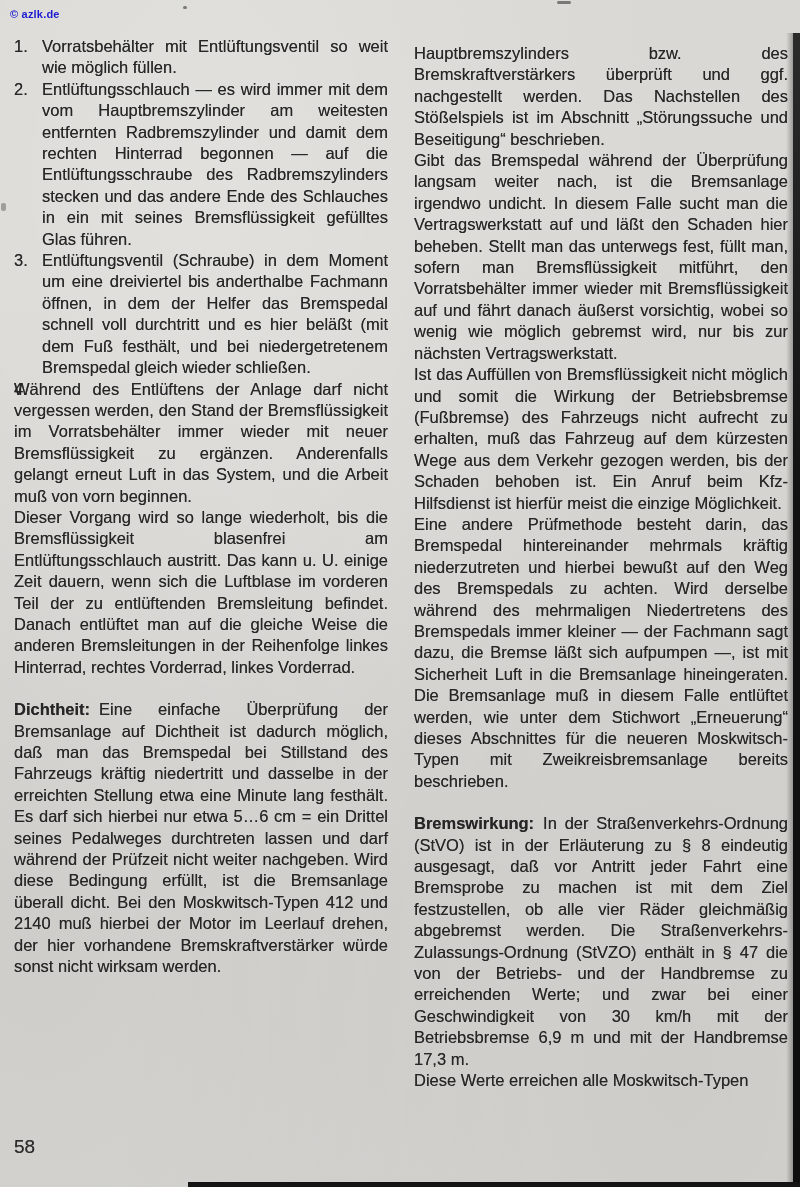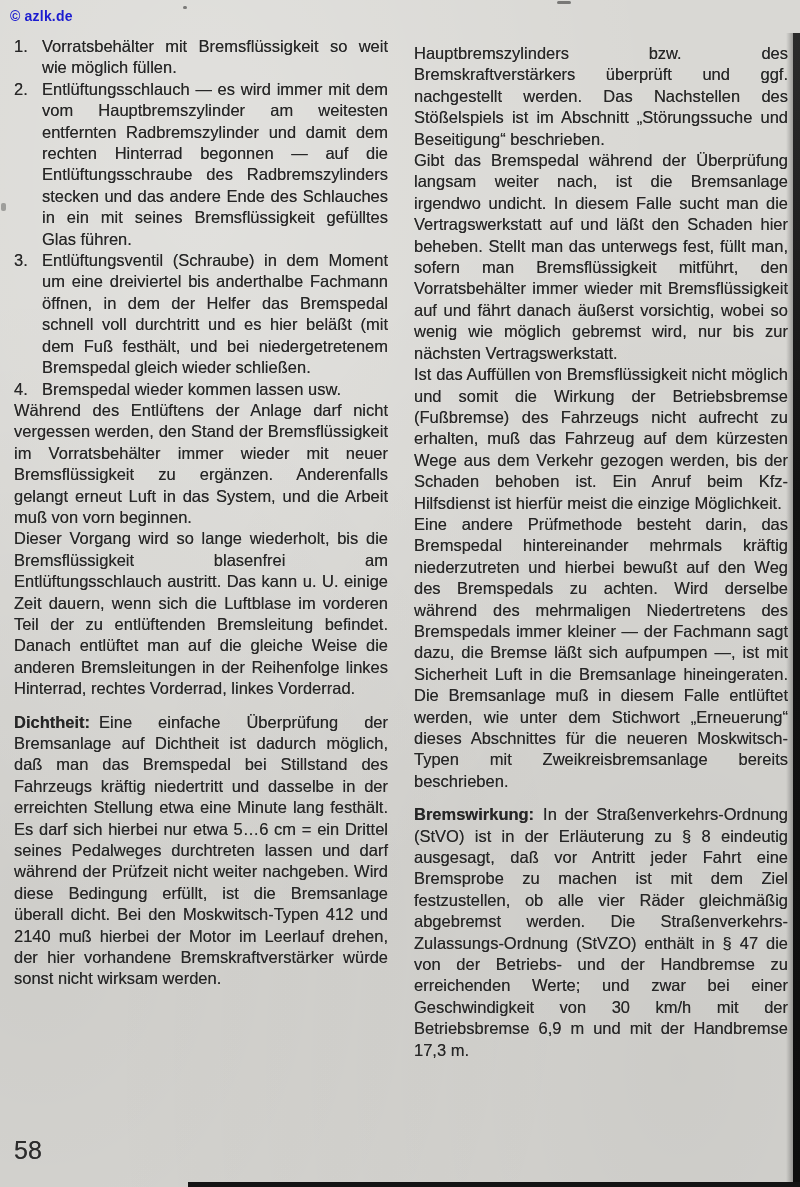--- a/index.html
+++ b/index.html
@@ -7,38 +7,38 @@
     position:relative; width:800px; height:1187px; overflow:hidden;
     background:
       radial-gradient(ellipse at 25% 15%, rgba(255,255,255,0.22), transparent 55%),
       radial-gradient(ellipse at 85% 90%, rgba(0,0,0,0.06), transparent 60%),
       radial-gradient(ellipse at 5% 80%, rgba(0,0,0,0.05), transparent 50%),
       #d9d8d4;
     font-family:"Liberation Sans", sans-serif;
   }
   .watermark {
     position:absolute; top:8px; left:10px;
-    font-size:14px; font-weight:600; letter-spacing:0.2px;
+    font-size:11px; font-weight:600; letter-spacing:0.2px;
   }
   .col {
     position:absolute; width:374px;
     font-size:16.5px; line-height:21.4px; text-align:justify;
     color:#262626; text-shadow:0 0 0.5px rgba(20,20,20,0.6);
     hyphens:auto; overflow-wrap:break-word;
   }
   .col-left  { left:14px;  top:36px; }
   .col-right { left:414px; top:43px; }
   .li { position:relative; padding-left:28px; margin:0; }
   .li .num { position:absolute; left:0; top:0; }
   p { margin:0; }
-  p.spaced { margin-top:12px; }
+  p.spaced { margin-top:21px; }
   b.lead { font-weight:700; margin-right:9px; }
   .page-number {
     position:absolute; left:14px; top:1136px;
-    font-size:25px; color:#2c2c2c; text-shadow:0 0 0.5px rgba(20,20,20,0.6);
+    font-size:19px; color:#2c2c2c; text-shadow:0 0 0.5px rgba(20,20,20,0.6);
   }
   .scan-edge-right {
     position:absolute; right:0; top:33px; bottom:0; width:7px;
     background:linear-gradient(to bottom, #2b2b2b, #121212 40%, #0e0e0e);
   }
   .scan-edge-right-shadow {
     position:absolute; right:7px; top:33px; bottom:0; width:7px;
     background:linear-gradient(to right, rgba(0,0,0,0), rgba(0,0,0,0.28));
   }
   .scan-edge-bottom {
@@ -53,33 +53,32 @@
 </head>
 <body>
 
 <div class="page">
 
   <div class="watermark" style="color: rgb(27, 27, 208);">© azlk.de</div>
 
   <div class="col col-left">
     <div class="li">
       <span class="num">1.</span>
-      <span>Vorratsbehälter mit Bremsflüssigkeit so weit wie möglich füllen.</span>
+      <span>Vorratsbehälter mit Entlüftungsventil so weit wie möglich füllen.</span>
     </div>
     <div class="li">
       <span class="num">2.</span>
       <span>Entlüftungsschlauch — es wird immer mit dem vom Hauptbremszylinder am weitesten entfernten Radbremszylinder und damit dem rechten Hinterrad begonnen — auf die Entlüftungsschraube des Radbremszylinders stecken und das andere Ende des Schlauches in ein mit seines Bremsflüssigkeit gefülltes Glas führen.</span>
     </div>
     <div class="li">
       <span class="num">3.</span>
       <span>Entlüftungsventil (Schraube) in dem Moment um eine dreiviertel bis anderthalbe Fachmann öffnen, in dem der Helfer das Bremspedal schnell voll durchtritt und es hier beläßt (mit dem Fuß festhält, und bei niedergetretenem Bremspedal gleich wieder schließen.</span>
     </div>
     <div class="li">
       <span class="num">4.</span>
-      <span>Bremspedal wieder kommen lassen usw.</span>
     </div>
 
     <p>
       <span>Während des Entlüftens der Anlage darf nicht vergessen werden, den Stand der Bremsflüssigkeit im Vorratsbehälter immer wieder mit neuer Bremsflüssigkeit zu ergänzen. Anderenfalls gelangt erneut Luft in das System, und die Arbeit muß von vorn beginnen.</span>
     </p>
     <p>
       <span>Dieser Vorgang wird so lange wiederholt, bis die Bremsflüssigkeit blasenfrei am Entlüftungsschlauch austritt. Das kann u. U. einige Zeit dauern, wenn sich die Luftblase im vorderen Teil der zu entlüftenden Bremsleitung befindet. Danach entlüftet man auf die gleiche Weise die anderen Bremsleitungen in der Reihenfolge linkes Hinterrad, rechtes Vorderrad, linkes Vorderrad.</span>
     </p>
     <p class="spaced">
       <b class="lead">Dichtheit:</b><span>Eine einfache Überprüfung der Bremsanlage auf Dichtheit ist dadurch möglich, daß man das Bremspedal bei Stillstand des Fahrzeugs kräftig niedertritt und dasselbe in der erreichten Stellung etwa eine Minute lang festhält. Es darf sich hierbei nur etwa 5…6 cm = ein Drittel seines Pedalweges durchtreten lassen und darf während der Prüfzeit nicht weiter nachgeben. Wird diese Bedingung erfüllt, ist die Bremsanlage überall dicht. Bei den Moskwitsch-Typen 412 und 2140 muß hierbei der Motor im Leerlauf drehen, der hier vorhandene Bremskraftverstärker würde sonst nicht wirksam werden.</span>
@@ -95,20 +94,23 @@
     </p>
     <p>
       <span>Ist das Auffüllen von Bremsflüssigkeit nicht möglich und somit die Wirkung der Betriebsbremse (Fußbremse) des Fahrzeugs nicht aufrecht zu erhalten, muß das Fahrzeug auf dem kürzesten Wege aus dem Verkehr gezogen werden, bis der Schaden behoben ist. Ein Anruf beim Kfz-Hilfsdienst ist hierfür meist die einzige Möglichkeit.</span>
     </p>
     <p>
       <span>Eine andere Prüfmethode besteht darin, das Bremspedal hintereinander mehrmals kräftig niederzutreten und hierbei bewußt auf den Weg des Bremspedals zu achten. Wird derselbe während des mehrmaligen Niedertretens des Bremspedals immer kleiner — der Fachmann sagt dazu, die Bremse läßt sich aufpumpen —, ist mit Sicherheit Luft in die Bremsanlage hineingeraten. Die Bremsanlage muß in diesem Falle entlüftet werden, wie unter dem Stichwort „Erneuerung“ dieses Abschnittes für die neueren Moskwitsch-Typen mit Zweikreisbremsanlage bereits beschrieben.</span>
     </p>
     <p class="spaced">
       <b class="lead">Bremswirkung:</b><span>In der Straßenverkehrs-Ordnung (StVO) ist in der Erläuterung zu § 8 eindeutig ausgesagt, daß vor Antritt jeder Fahrt eine Bremsprobe zu machen ist mit dem Ziel festzustellen, ob alle vier Räder gleichmäßig abgebremst werden. Die Straßenverkehrs-Zulassungs-Ordnung (StVZO) enthält in § 47 die von der Betriebs- und der Handbremse zu erreichenden Werte; und zwar bei einer Geschwindigkeit von 30 km/h mit der Betriebsbremse 6,9 m und mit der Handbremse 17,3 m.</span>
     </p>
+    <p>
+      <span>Diese Werte erreichen alle Moskwitsch-Typen</span>
+    </p>
   </div>
 
   <div class="page-number">58</div>
 
   <div class="scan-edge-right-shadow"></div>
   <div class="scan-edge-right"></div>
   <div class="scan-edge-bottom"></div>
   <div class="speck speck-a"></div>
   <div class="speck speck-b"></div>
   <div class="speck speck-c"></div>

